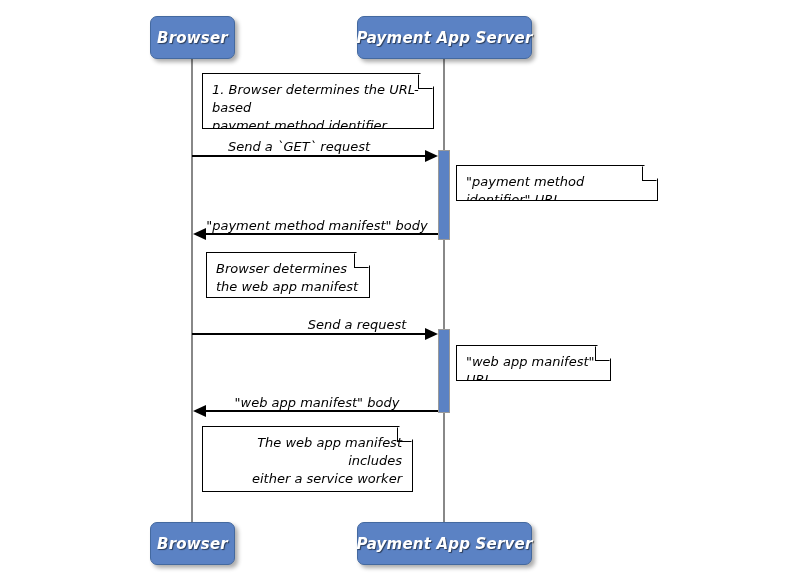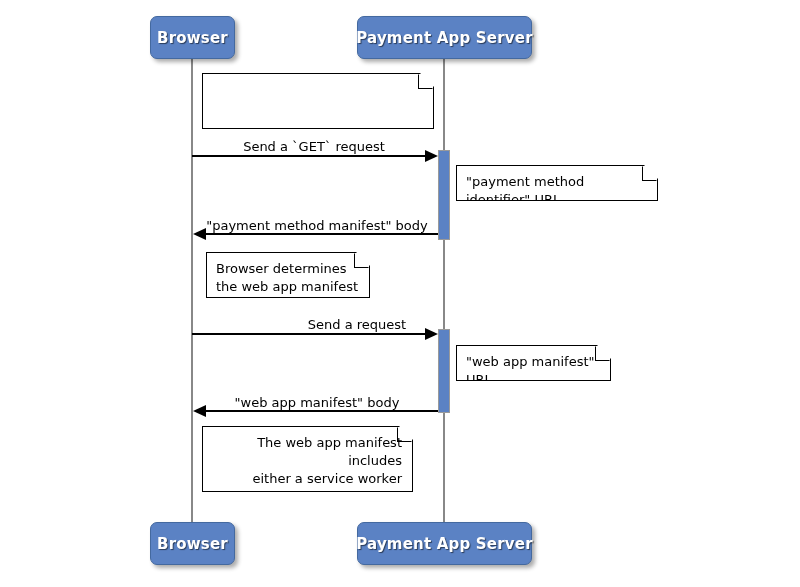--- a/index.html
+++ b/index.html
@@ -9,20 +9,21 @@
   }
   body {
     font-family: "DejaVu Sans", sans-serif;
   }
   #diagram {
     position: relative;
     width: 800px;
     height: 587px;
     background: #ffffff;
     overflow: hidden;
+    font-style: italic;
   }
 
   
   .participant {
     position: absolute;
     box-sizing: border-box;
     background: #5b82c4;
     border: 1px solid #44699f;
     border-radius: 7px;
     color: #ffffff;
@@ -123,23 +124,25 @@
   </div>
   <div class="participant" style="left:357px; top:16px; width:175px; height:43px;">
     <span>Payment App Server</span>
   </div>
 
   <div class="activation" style="left:438px; top:150px; height:90px;"></div>
   <div class="activation" style="left:438px; top:329px; height:84px;"></div>
 
   <div class="note" style="left:202px; top:73px; width:232px; height:56px;">
     <span class="fold"></span>
+    <span class="note-text">1. Browser determines the URL-based
+payment method identifier</span>
   </div>
 
-  <div class="msg-label" style="left:192px; top:139px; width:214px;padding-left:15px;">Send a `GET` request</div>
+  <div class="msg-label" style="left:192px; top:139px; width:214px;">Send a `GET` request</div>
   <div class="msg-line" style="left:192px; top:155px; width:238px;"></div>
   <div class="arrowhead right" style="left:425px; top:150px;"></div>
 
   <div class="note" style="left:456px; top:165px; width:202px; height:36px;">
     <span class="fold"></span>
     <span class="note-text">"payment method identifier" URL</span>
   </div>
 
   <div class="msg-label" style="left:192px; top:218px; width:250px;">"payment method manifest" body</div>
   <div class="msg-line" style="left:196px; top:233px; width:242px;"></div>

